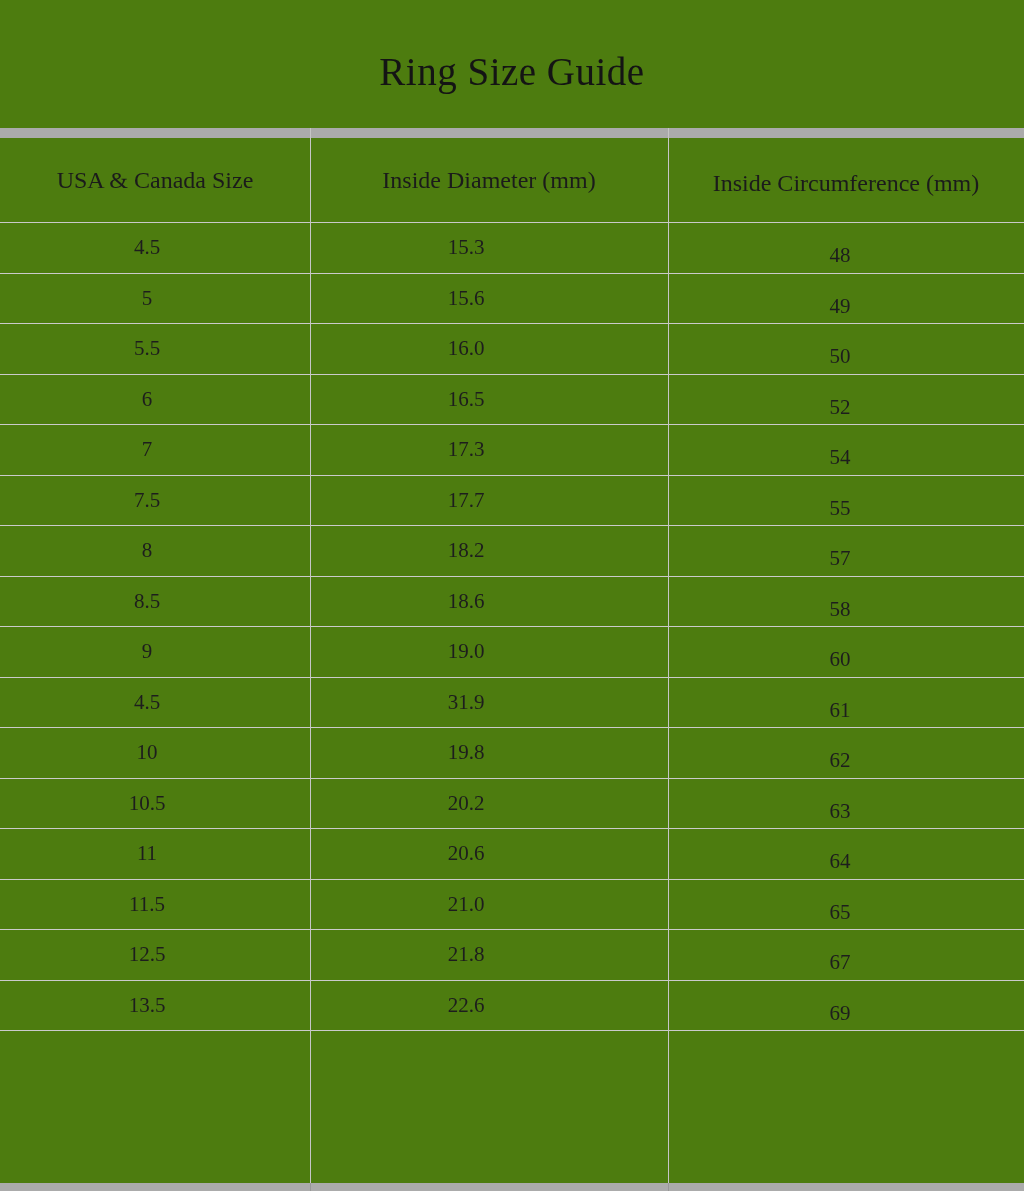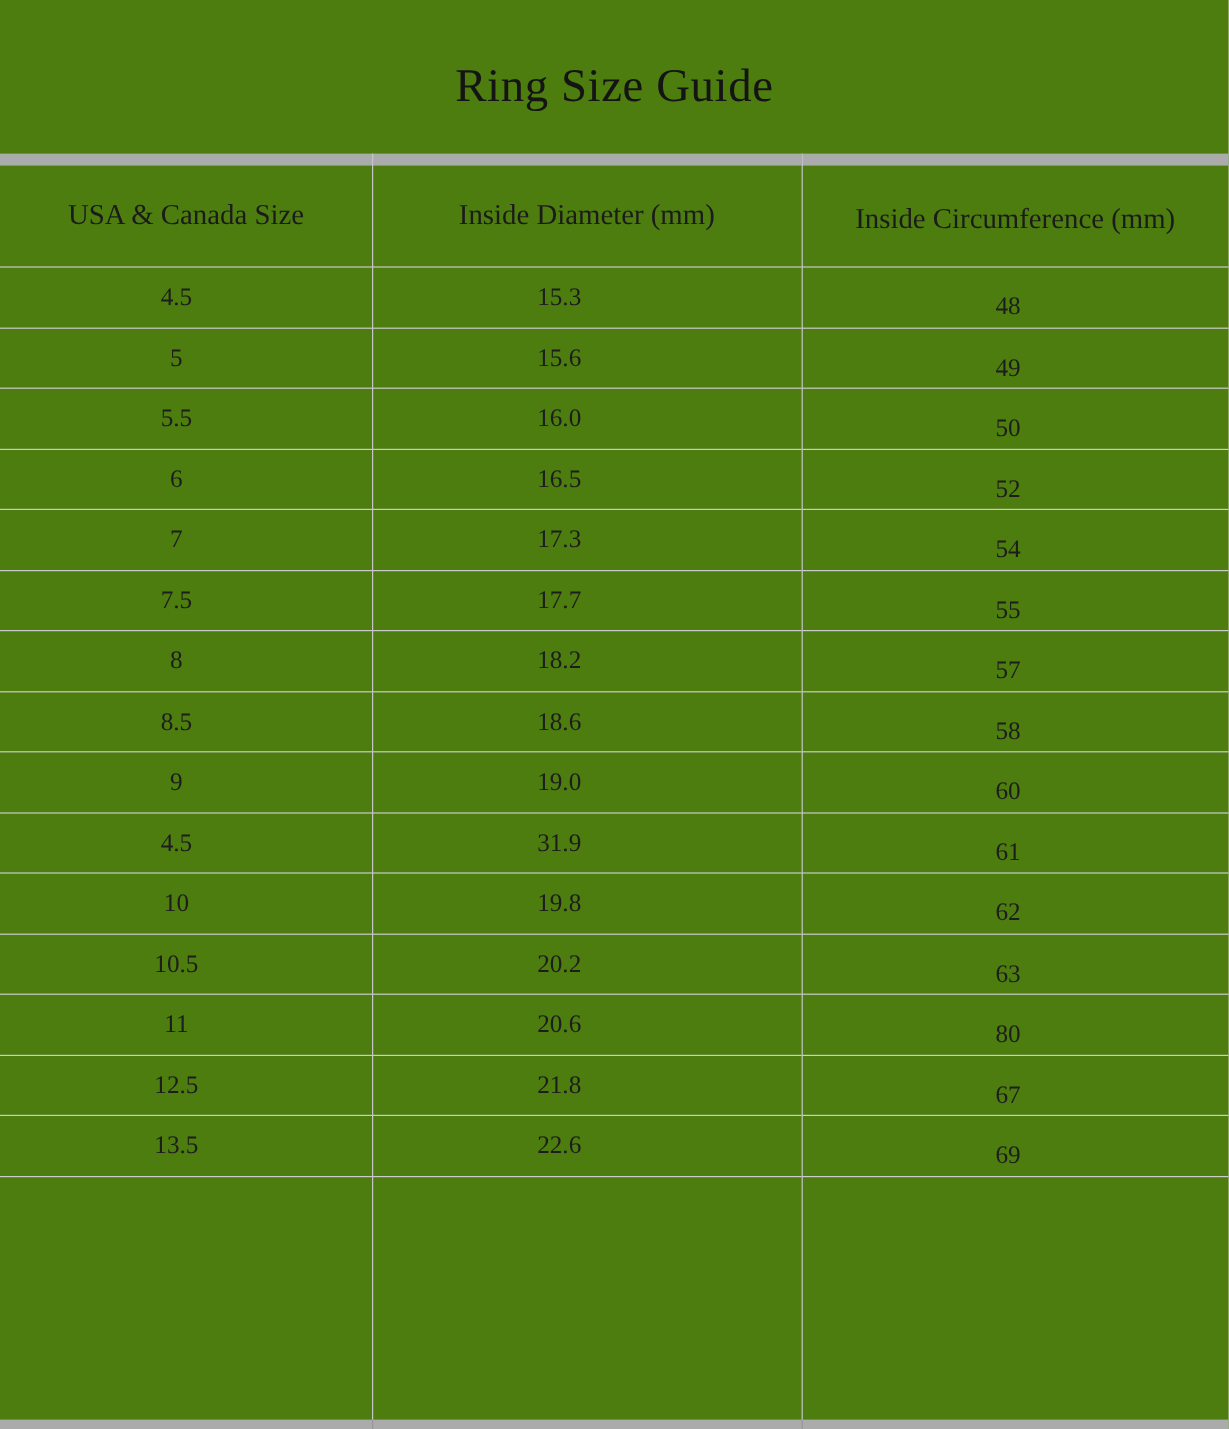--- a/index.html
+++ b/index.html
@@ -175,21 +175,26 @@
           <td class="c2"><span>62</span></td>
         </tr>
         <tr>
           <td class="c0"><span>10.5</span></td>
           <td class="c1"><span>20.2</span></td>
           <td class="c2"><span>63</span></td>
         </tr>
         <tr>
           <td class="c0"><span>11</span></td>
           <td class="c1"><span>20.6</span></td>
-          <td class="c2"><span>80</span></td>
+          <td class="c2"><span>64</span></td>
+        </tr>
+        <tr>
+          <td class="c0"><span>11.5</span></td>
+          <td class="c1"><span>21.0</span></td>
+          <td class="c2"><span>65</span></td>
         </tr>
         <tr>
           <td class="c0"><span>12.5</span></td>
           <td class="c1"><span>21.8</span></td>
           <td class="c2"><span>67</span></td>
         </tr>
         <tr>
           <td class="c0"><span>13.5</span></td>
           <td class="c1"><span>22.6</span></td>
           <td class="c2"><span>69</span></td>

